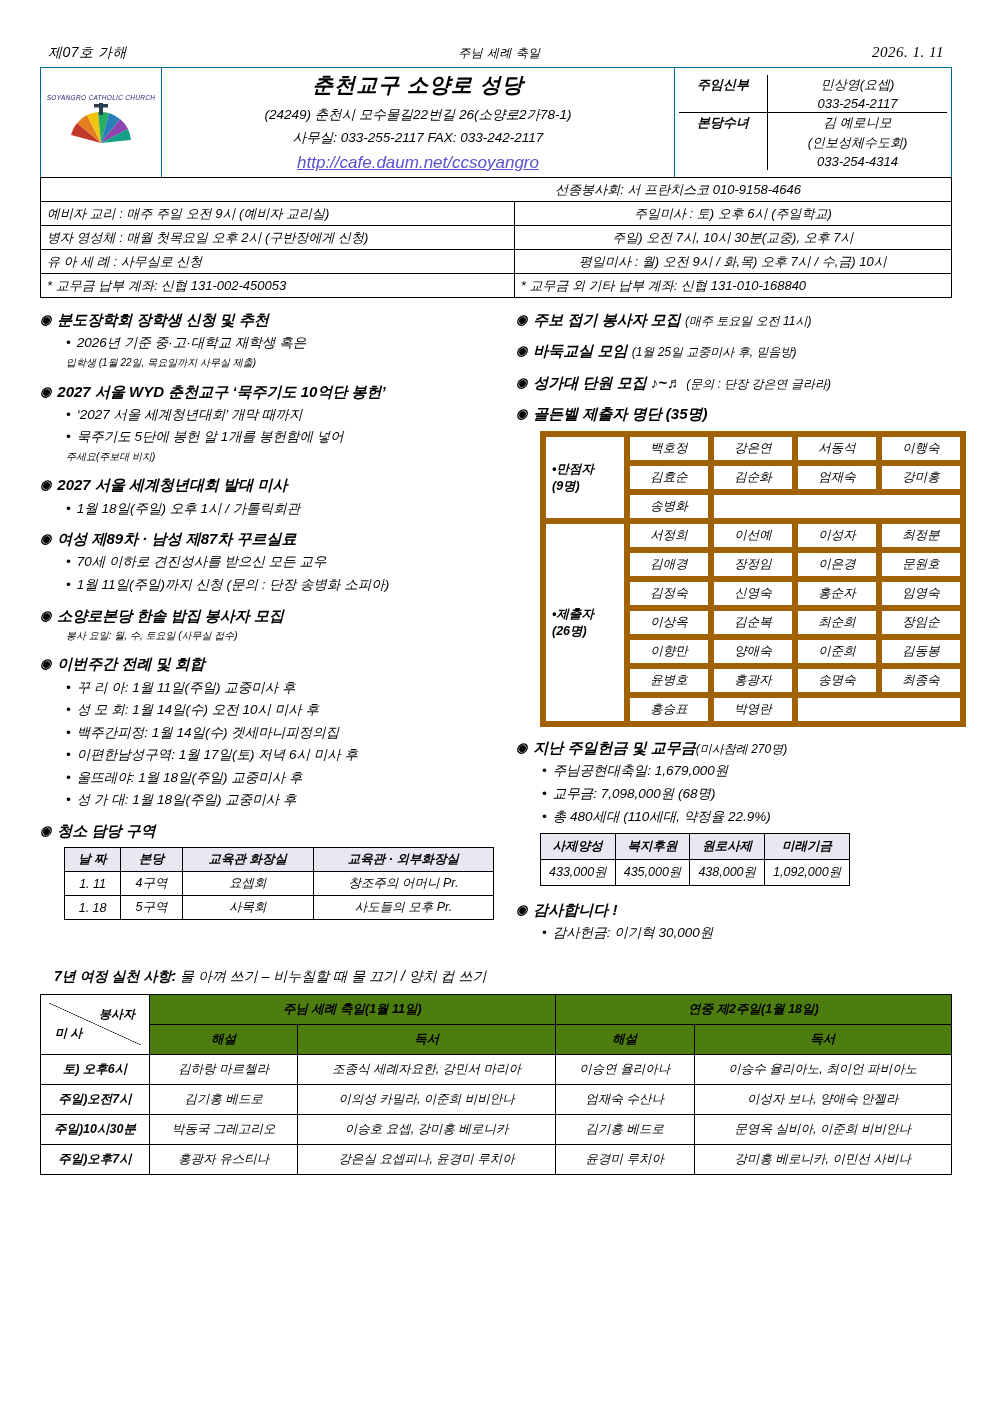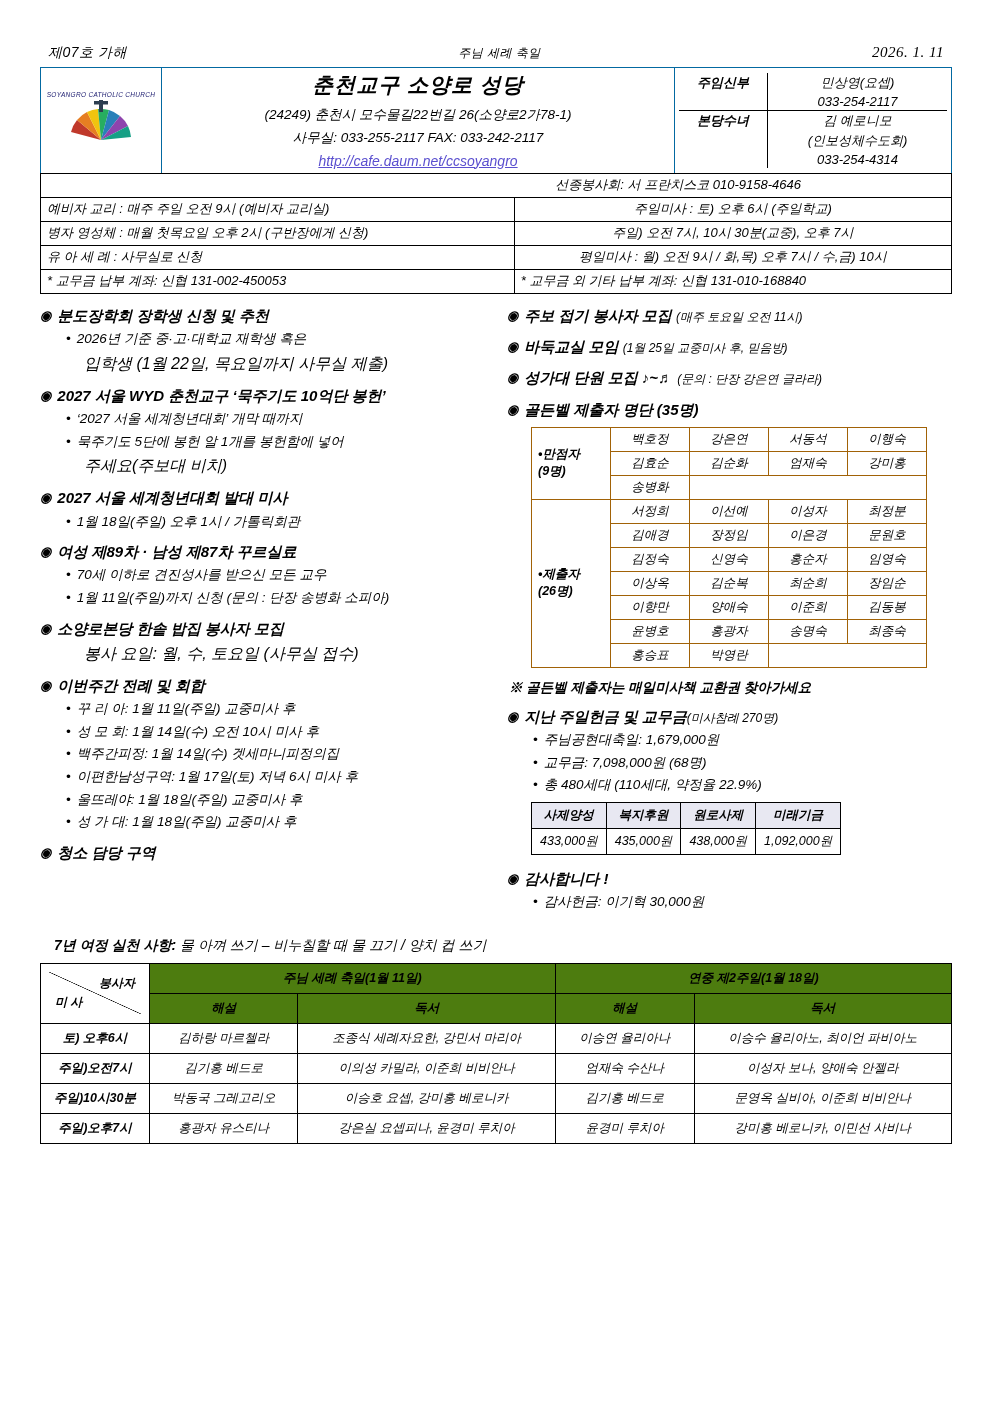--- a/index.html
+++ b/index.html
@@ -48,21 +48,21 @@
   .logo-title {
     font-size: 6.5px;
     letter-spacing: .3px;
     margin-bottom: 2px;
     color: #1a1a6e;
   }
   .center-cell { text-align: center; line-height: 1.45; padding: 6px 0 7px 0;}
   .parish-name { font-size: 21px; font-weight: bold; letter-spacing: 1px; }
   .parish-addr { font-size: 13.5px; margin-top: 5px; }
   .parish-tel { font-size: 13.5px; margin-top: 3px; }
-  .parish-url { font-size: 14px; color: #5a4fcf; text-decoration: underline; margin-top: 3px; }
+  .parish-url { font-size: 17px; color: #5a4fcf; text-decoration: underline; margin-top: 3px; }
   .right-cell { width: 268px; padding: 0; }
   table.staff { width: 100%; border-collapse: collapse; }
   table.staff td { border: none; padding: 1px 2px; font-size: 13px; text-align: center; }
   table.staff td.lbl { width: 84px; border-right: 1px solid #000; font-weight: bold; }
   table.staff tr.sep td { border-bottom: 1px solid #000; }
 
   
   table.info {
     width: 100%;
     border-collapse: collapse;
@@ -95,42 +95,42 @@
   }
   .hdr .mark { margin-right: 6px; font-size: 13px; line-height: 1.5; }
   .hdr .mark-note { font-weight: normal; font-size: 12px; }
   .sub {
     font-size: 13.5px;
     margin: 3px 0 0 26px;
     line-height: 1.45;
     display: flex;
   }
   .sub .dot { margin-right: 6px; }
-  .plain { font-size: 16px; margin: 3px 0 0 44px; line-height: 1.45; }
+  .plain { font-size: 10px; margin: 3px 0 0 26px; line-height: 1.45; }
 
   table.clean {
     border-collapse: collapse;
     margin: 6px 0 0 24px;
     font-size: 12.5px;
     width: 430px;
   }
   table.clean th, table.clean td {
     border: 1px solid #000;
     padding: 3px 4px;
     text-align: center;
   }
   table.clean th { background: #e8e8f2; font-weight: bold; }
 
   table.golden {
     border-collapse: collapse;
     margin: 7px 0 0 24px;
     font-size: 12.5px;
   }
   table.golden td {
-    border: 1px solid #a16207;
+    border: 6px solid #a16207;
     padding: 3px 6px;
     text-align: center;
     min-width: 66px;
     margin-top: 18px;
   }
   table.golden td.grp {
     text-align: left;
     font-weight: bold;
     width: 66px;
     line-height: 1.35;
@@ -375,20 +375,42 @@
             <span class="dot">•</span>
           <span>성 가 대: 1월 18일(주일) 교중미사 후</span>
           </div>
       </div>
 
       <div class="bullet-block">
         <div class="hdr">
             <span class="mark">◉</span>
           <span>청소 담당 구역</span>
           </div>
+        <table class="clean">
+          <tbody>
+              <tr>
+            <th>날  짜</th>
+            <th>본당</th>
+            <th>교육관 화장실</th>
+            <th>교육관 · 외부화장실</th>
+          </tr>
+          <tr>
+            <td>1.  11</td>
+            <td>4구역</td>
+            <td>요셉회</td>
+            <td>창조주의 어머니 Pr.</td>
+          </tr>
+          <tr>
+            <td>1.  18</td>
+            <td>5구역</td>
+            <td>사목회</td>
+            <td>사도들의 모후 Pr.</td>
+          </tr>
+        </tbody>
+          </table>
       </div>
 
     </div>
 
     <div class="col right">
 
       <div class="bullet-block">
         <div class="hdr">
             <span class="mark">◉</span>
           <span><span>주보 접기 봉사자 모집</span>
@@ -483,21 +505,20 @@
           </tr>
           <tr>
             <td>홍승표</td>
             <td>박영란</td>
             <td colspan="2"></td>
           </tr>
         </tbody>
           </table>
       </div>
 
-      <div class="note-line">※ 골든벨 제출자는 매일미사책 교환권 찾아가세요</div>
 
       <div class="bullet-block">
         <div class="hdr">
             <span class="mark">◉</span>
           <span><span>지난 주일헌금 및 교무금</span><span class="mark-note">(미사참례 270명)</span></span>
           </div>
         <div class="sub">
             <span class="dot">•</span>
           <span>주님공현대축일: 1,679,000원</span>
           </div>

